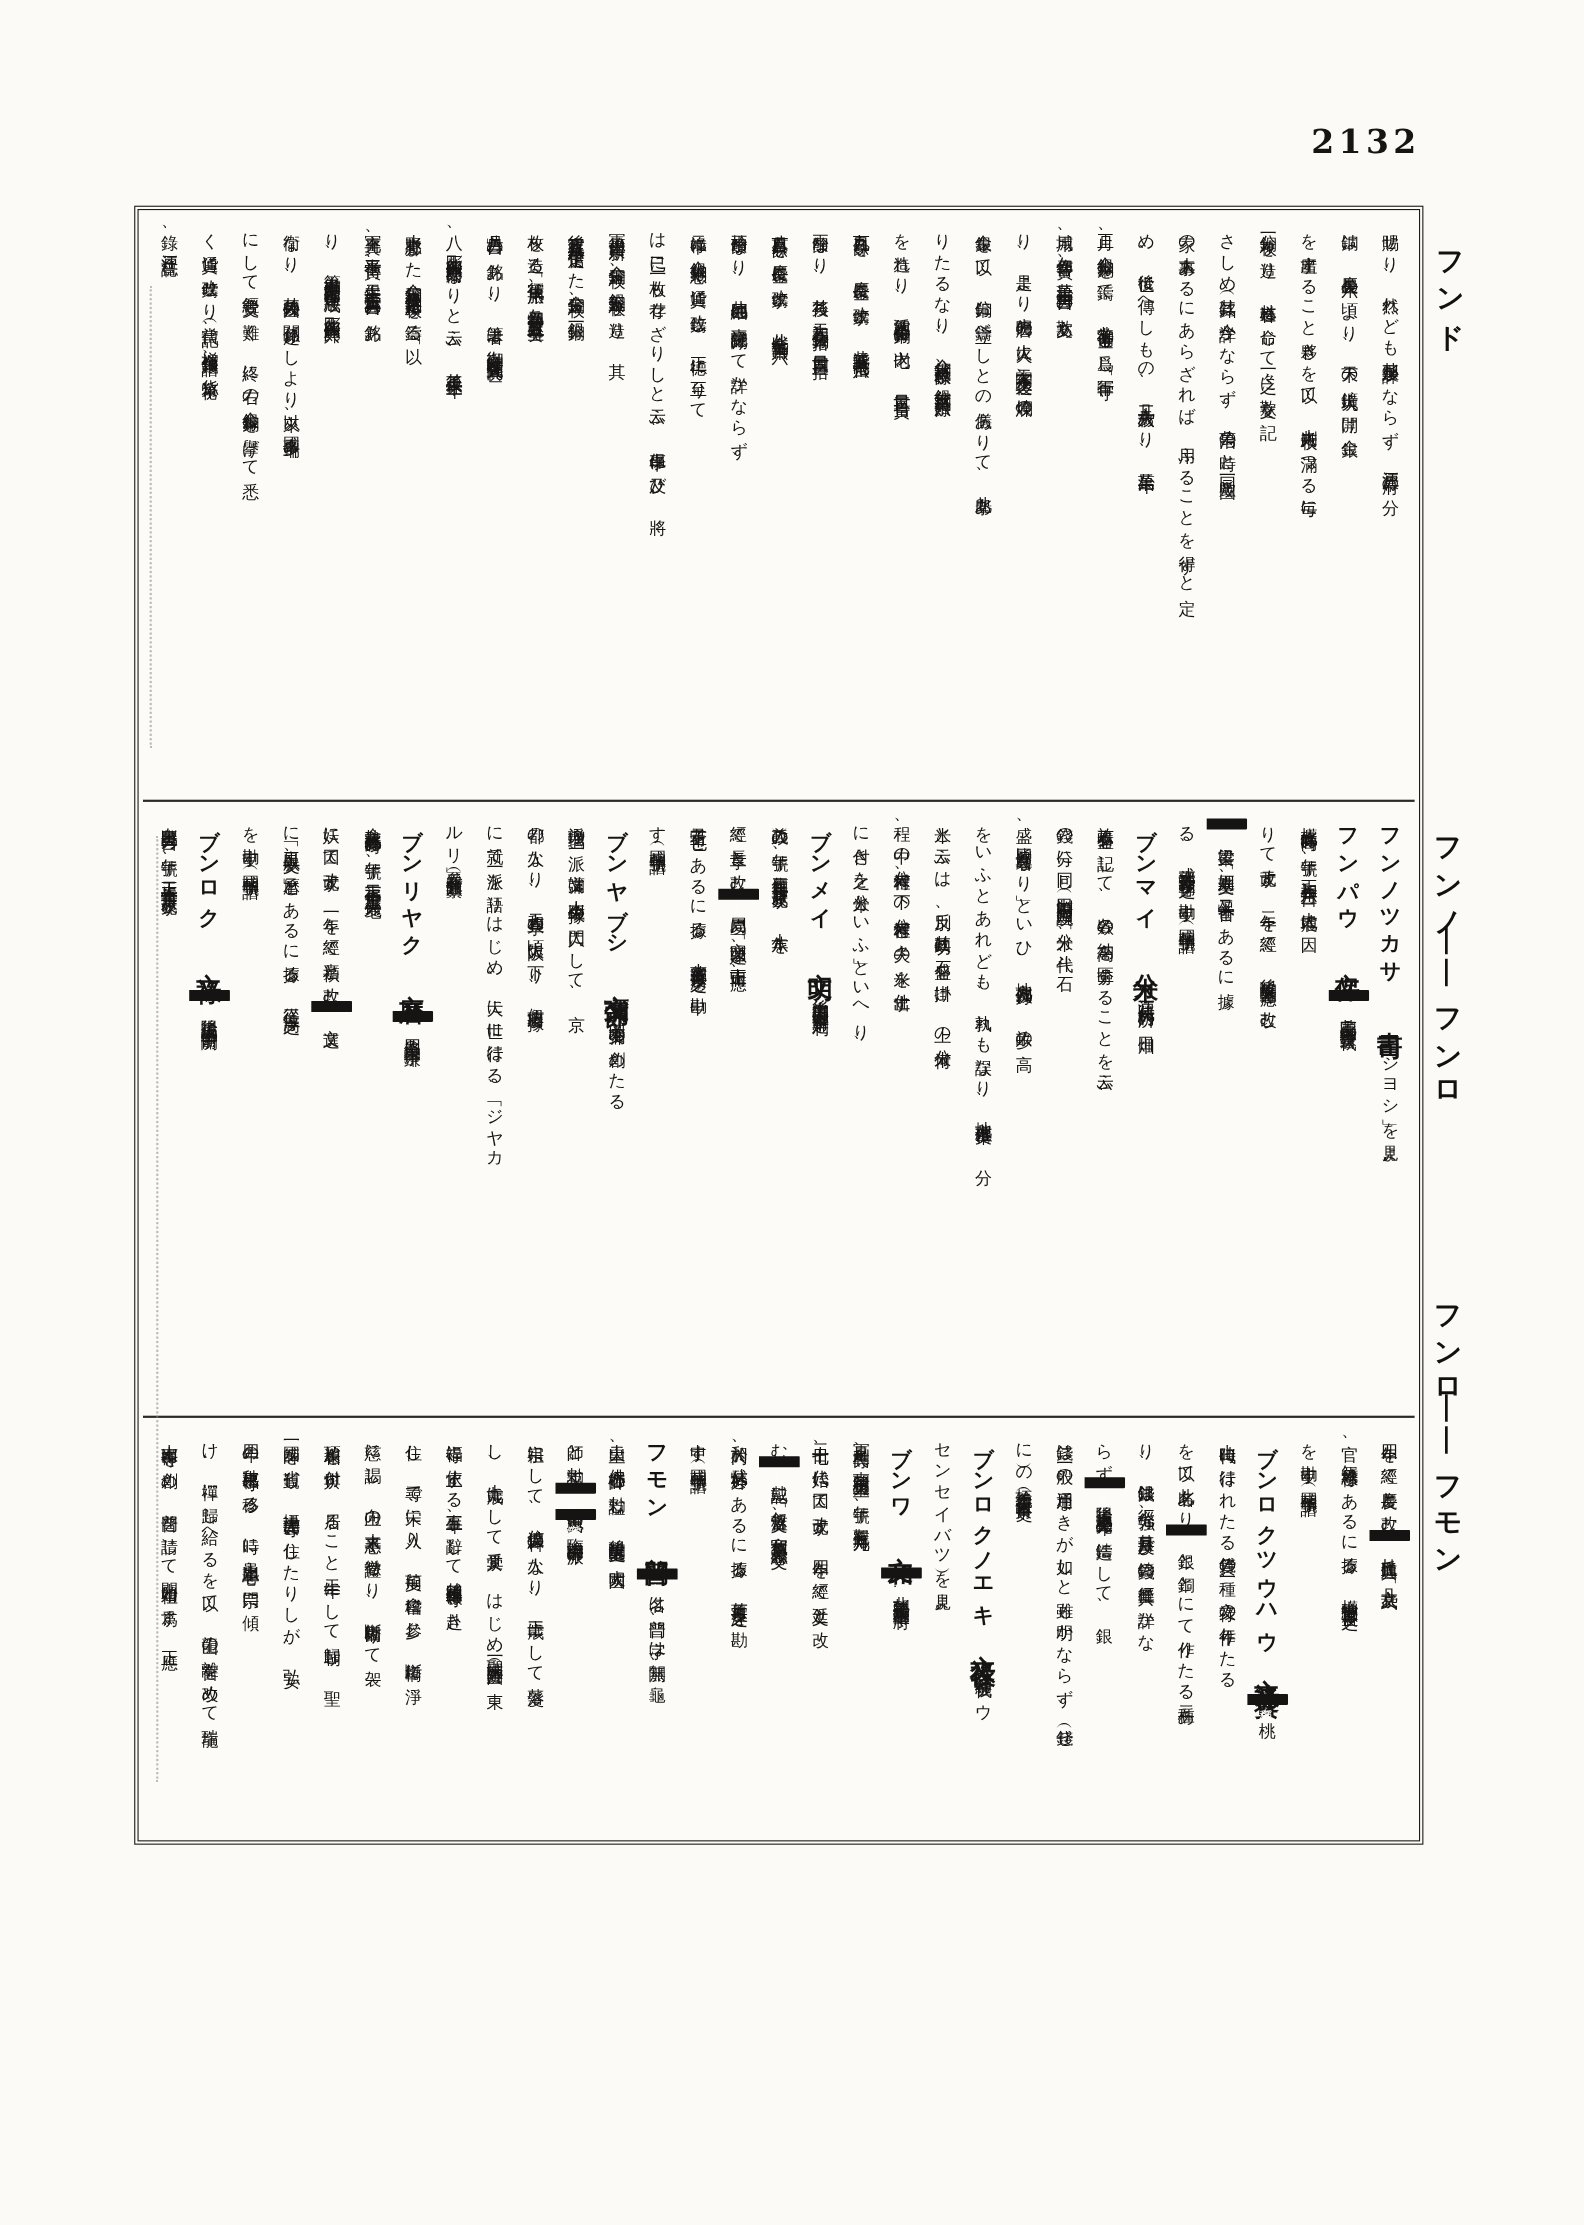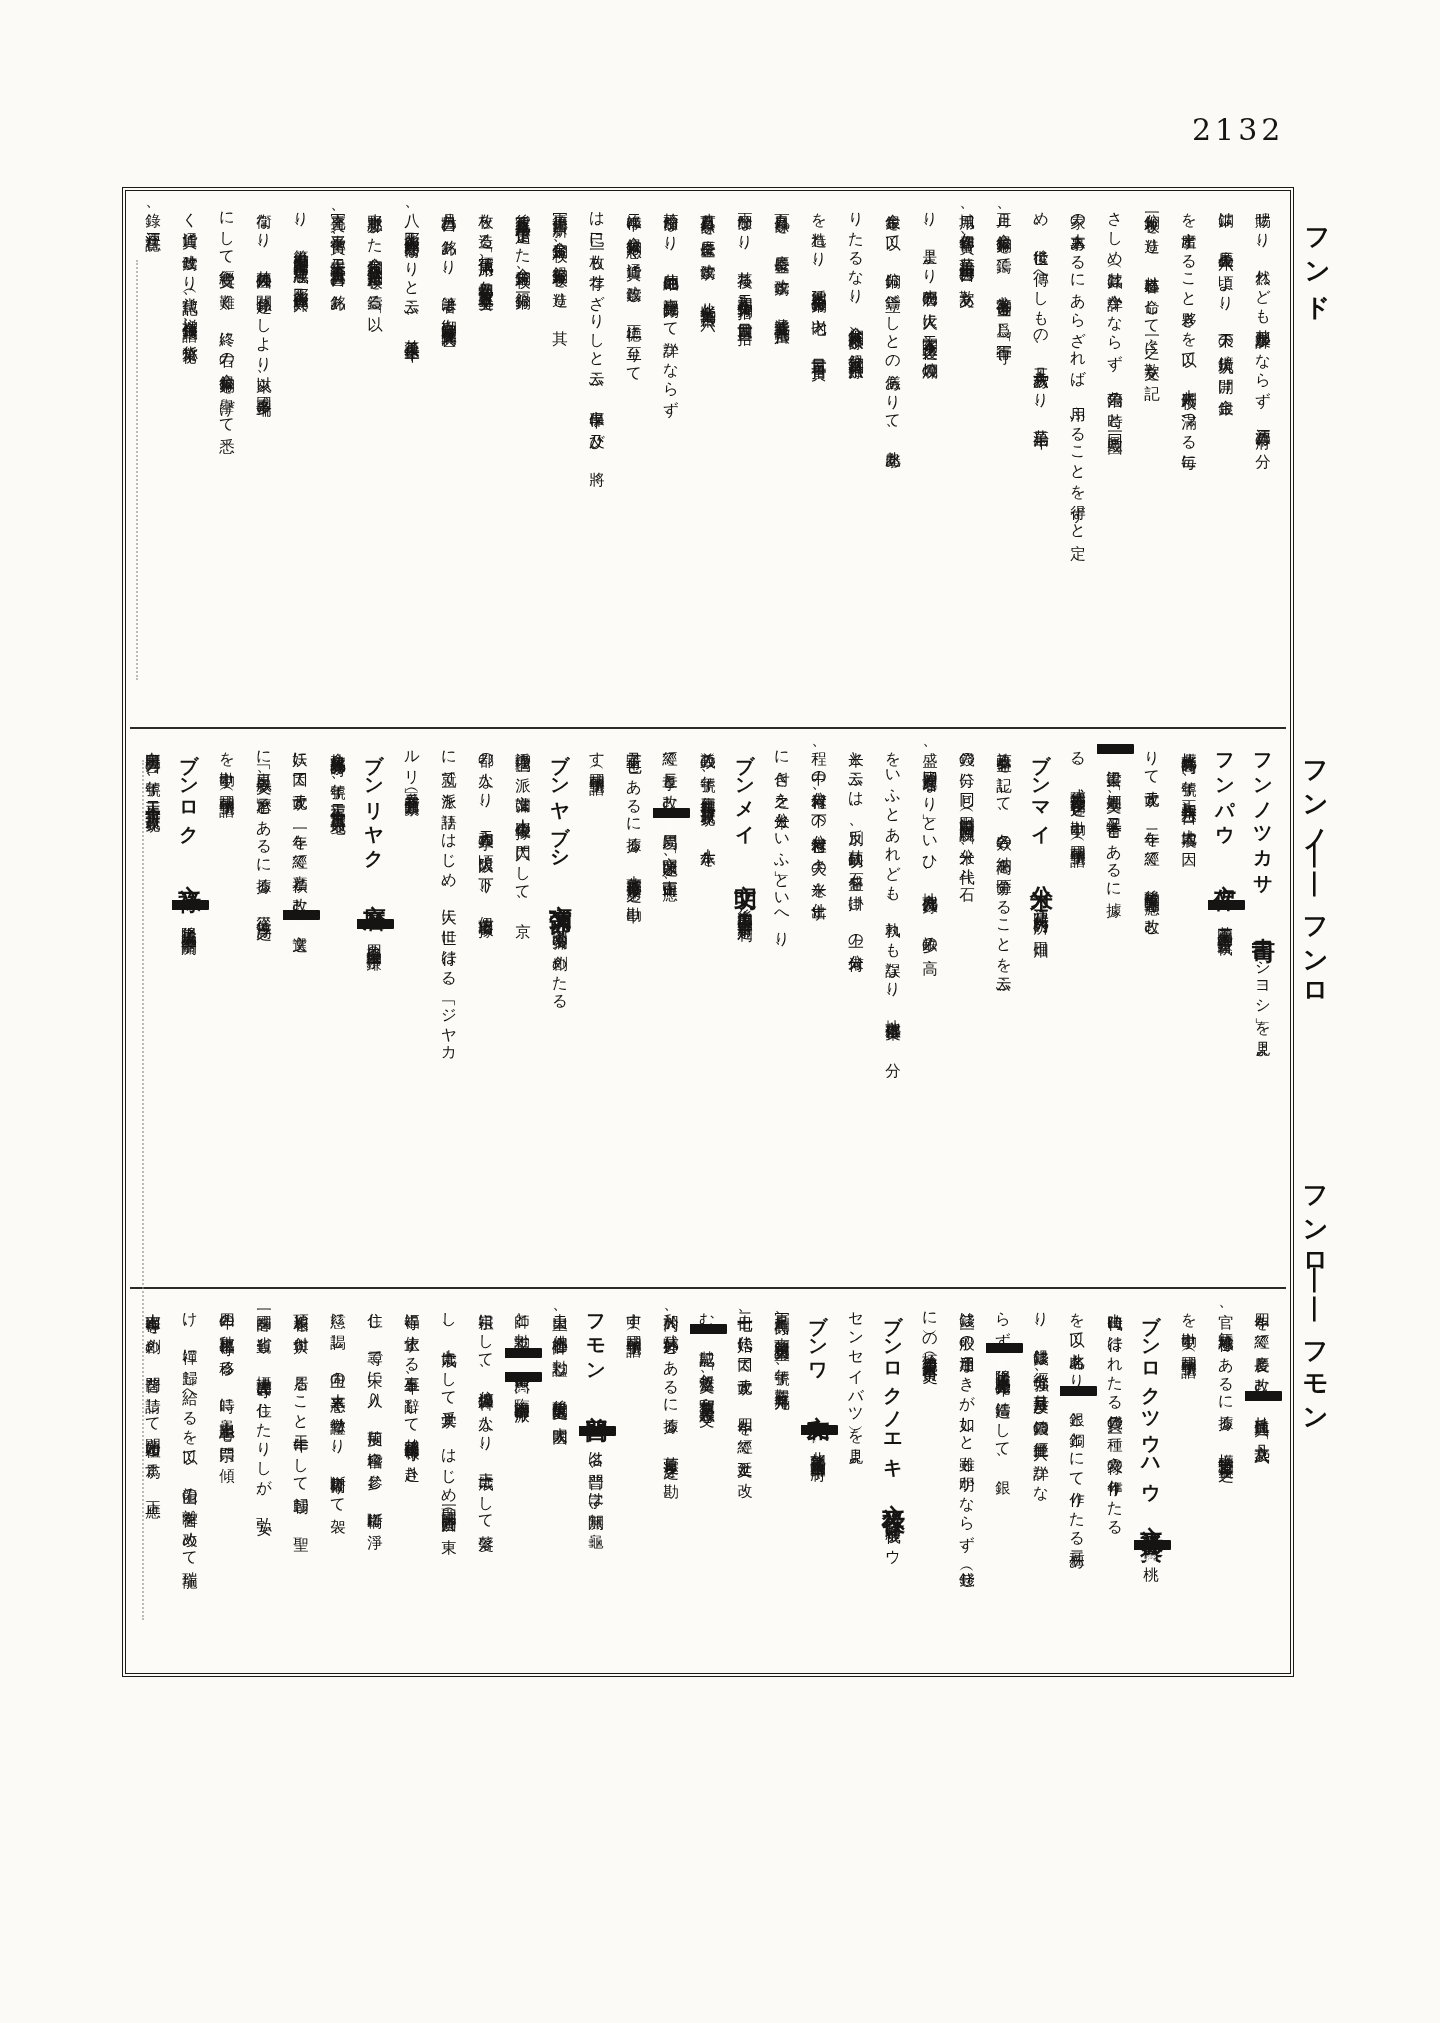--- a/index.html
+++ b/index.html
@@ -5,21 +5,21 @@
   html,body{margin:0;padding:0;}
   body{
     width:1440px;height:2023px;position:relative;
     background:#fbfaf6;
     font-family:"Liberation Serif","DejaVu Serif",serif;
     color:#161514;
     overflow:hidden;
   }
   .page-number{
     position:absolute;left:1192px;top:112px;
-    font-size:30px;letter-spacing:4px;font-weight:normal;
+    font-size:30px;letter-spacing:4px;font-weight:bold;
     font-family:"DejaVu Serif","Liberation Serif",serif;
   }
   .page-box{
     position:absolute;left:122px;top:187px;width:1172px;height:1490px;
     border:4px double #1b1a18;box-sizing:border-box;background:#fcfbf8;
   }
   .rule{
     position:absolute;left:4px;right:4px;height:0;
     border-top:2px solid #2b2a28;
   }

